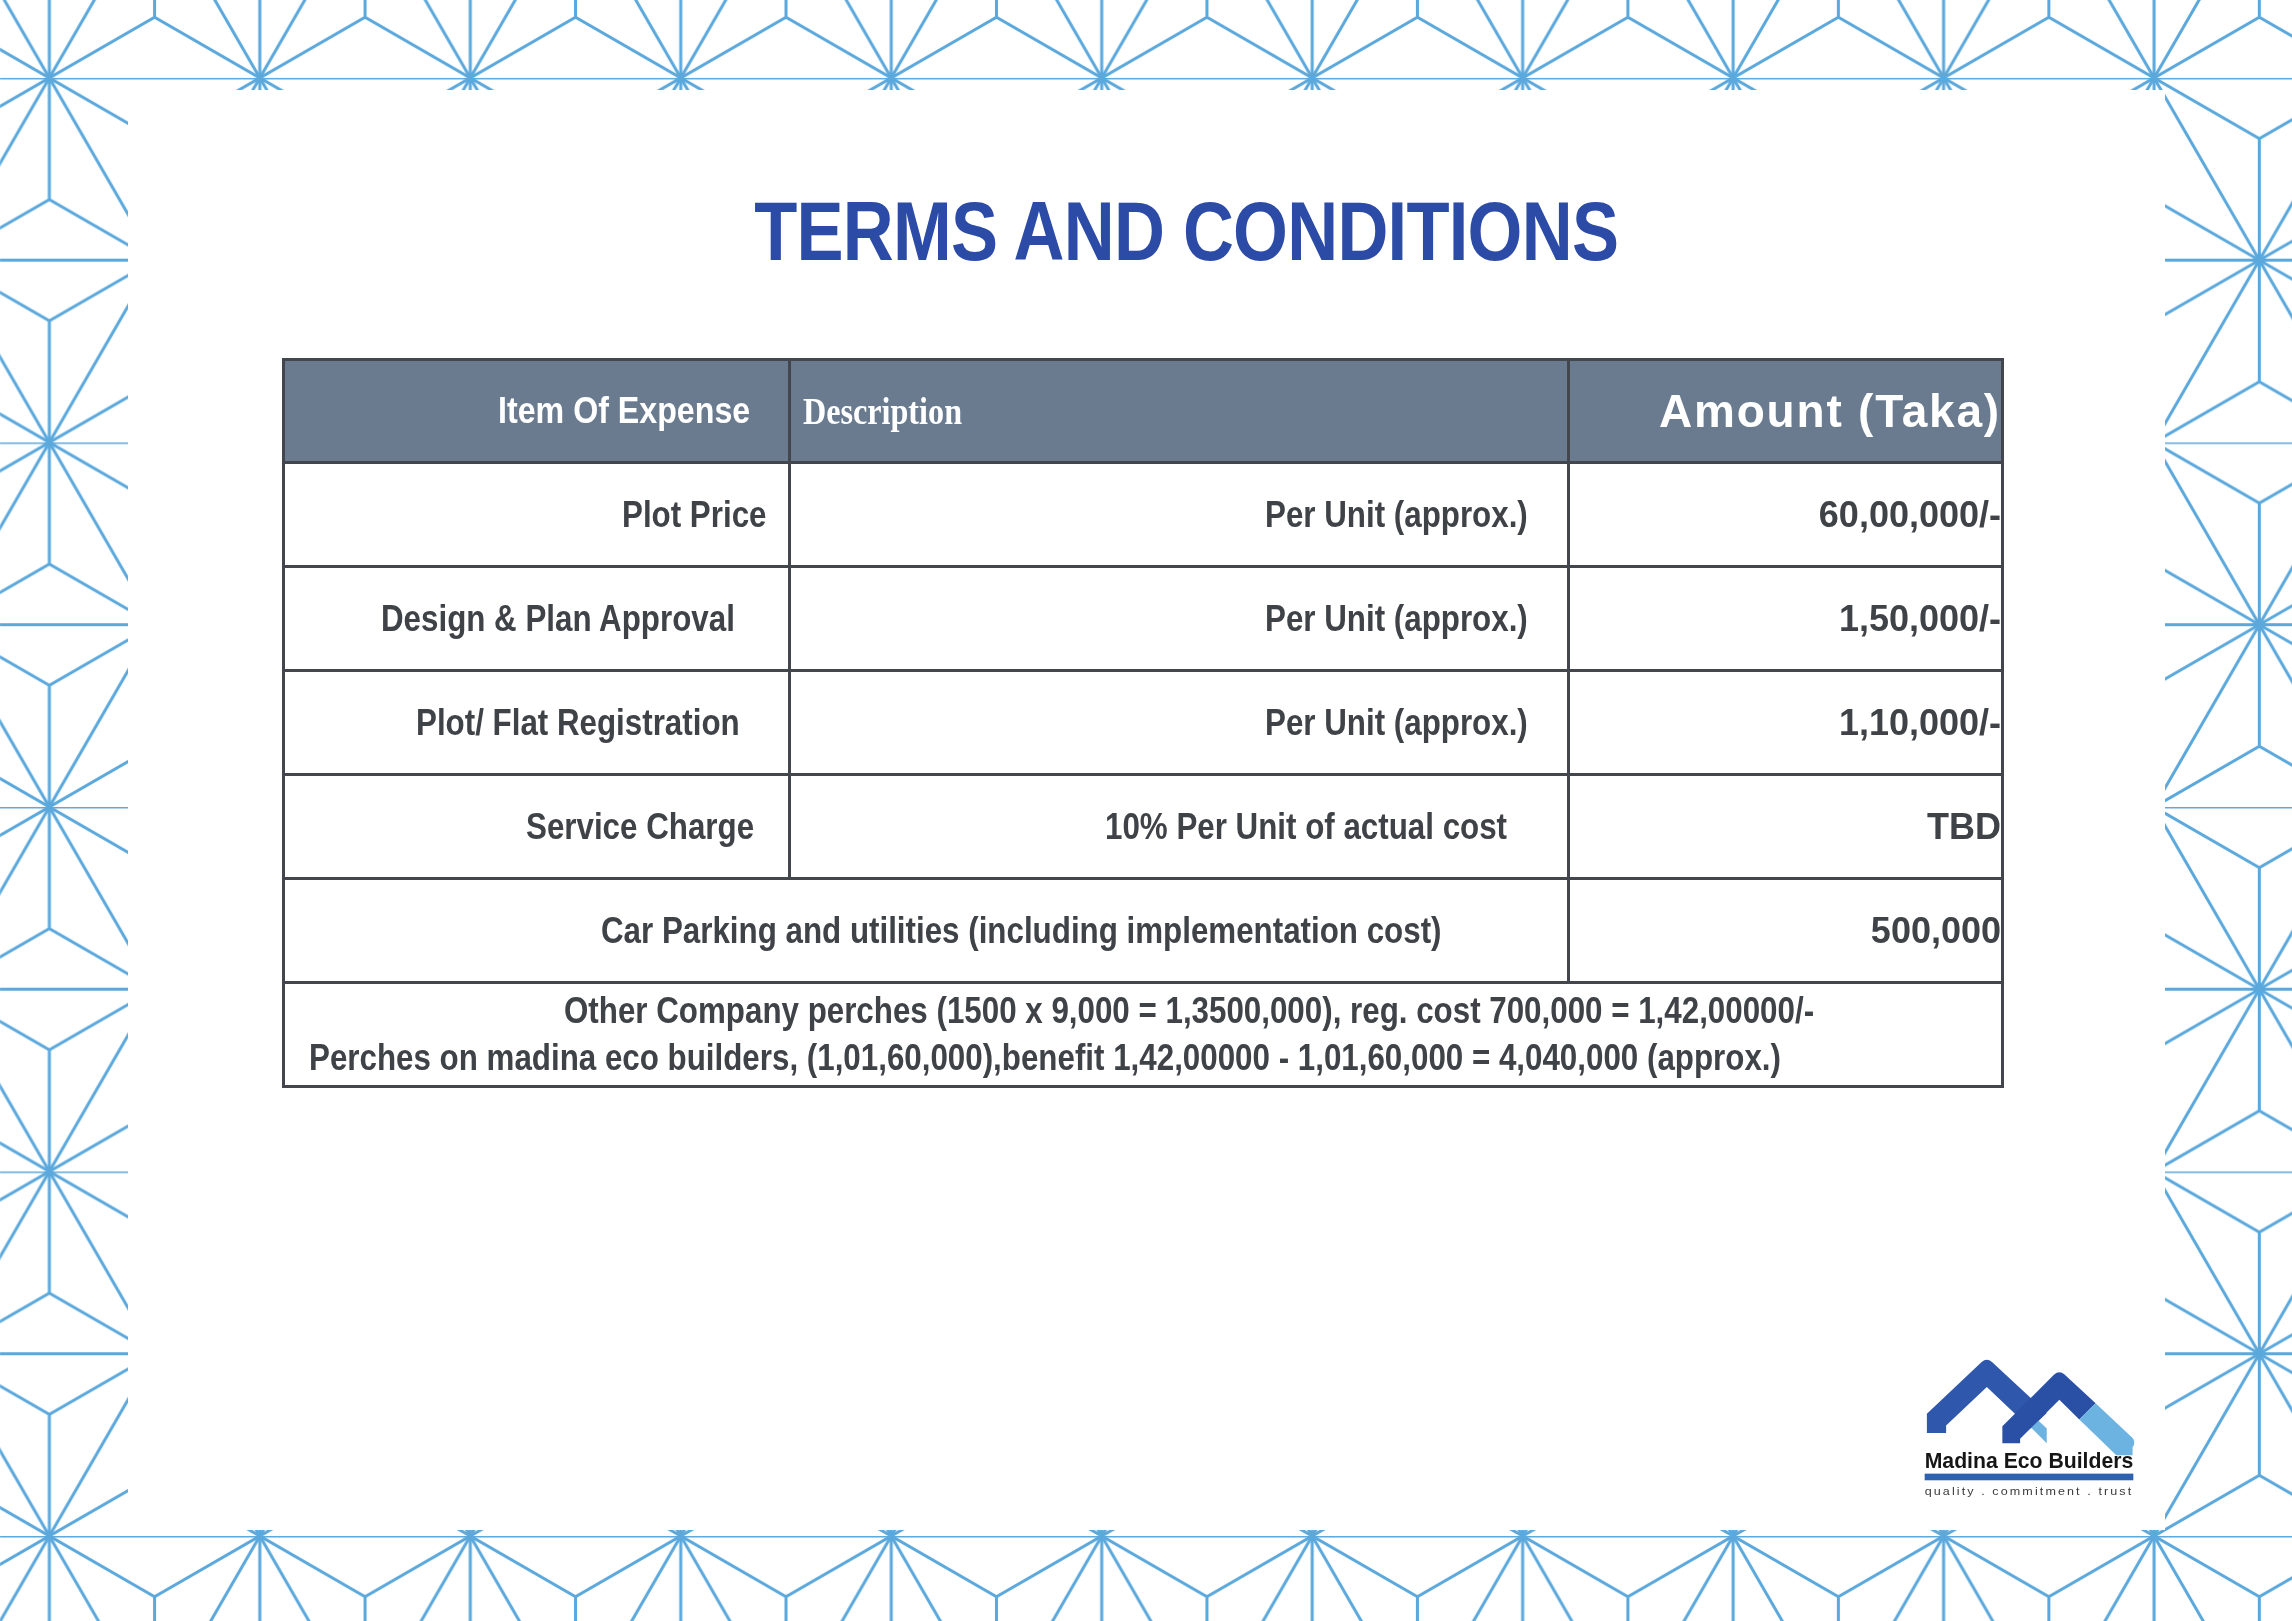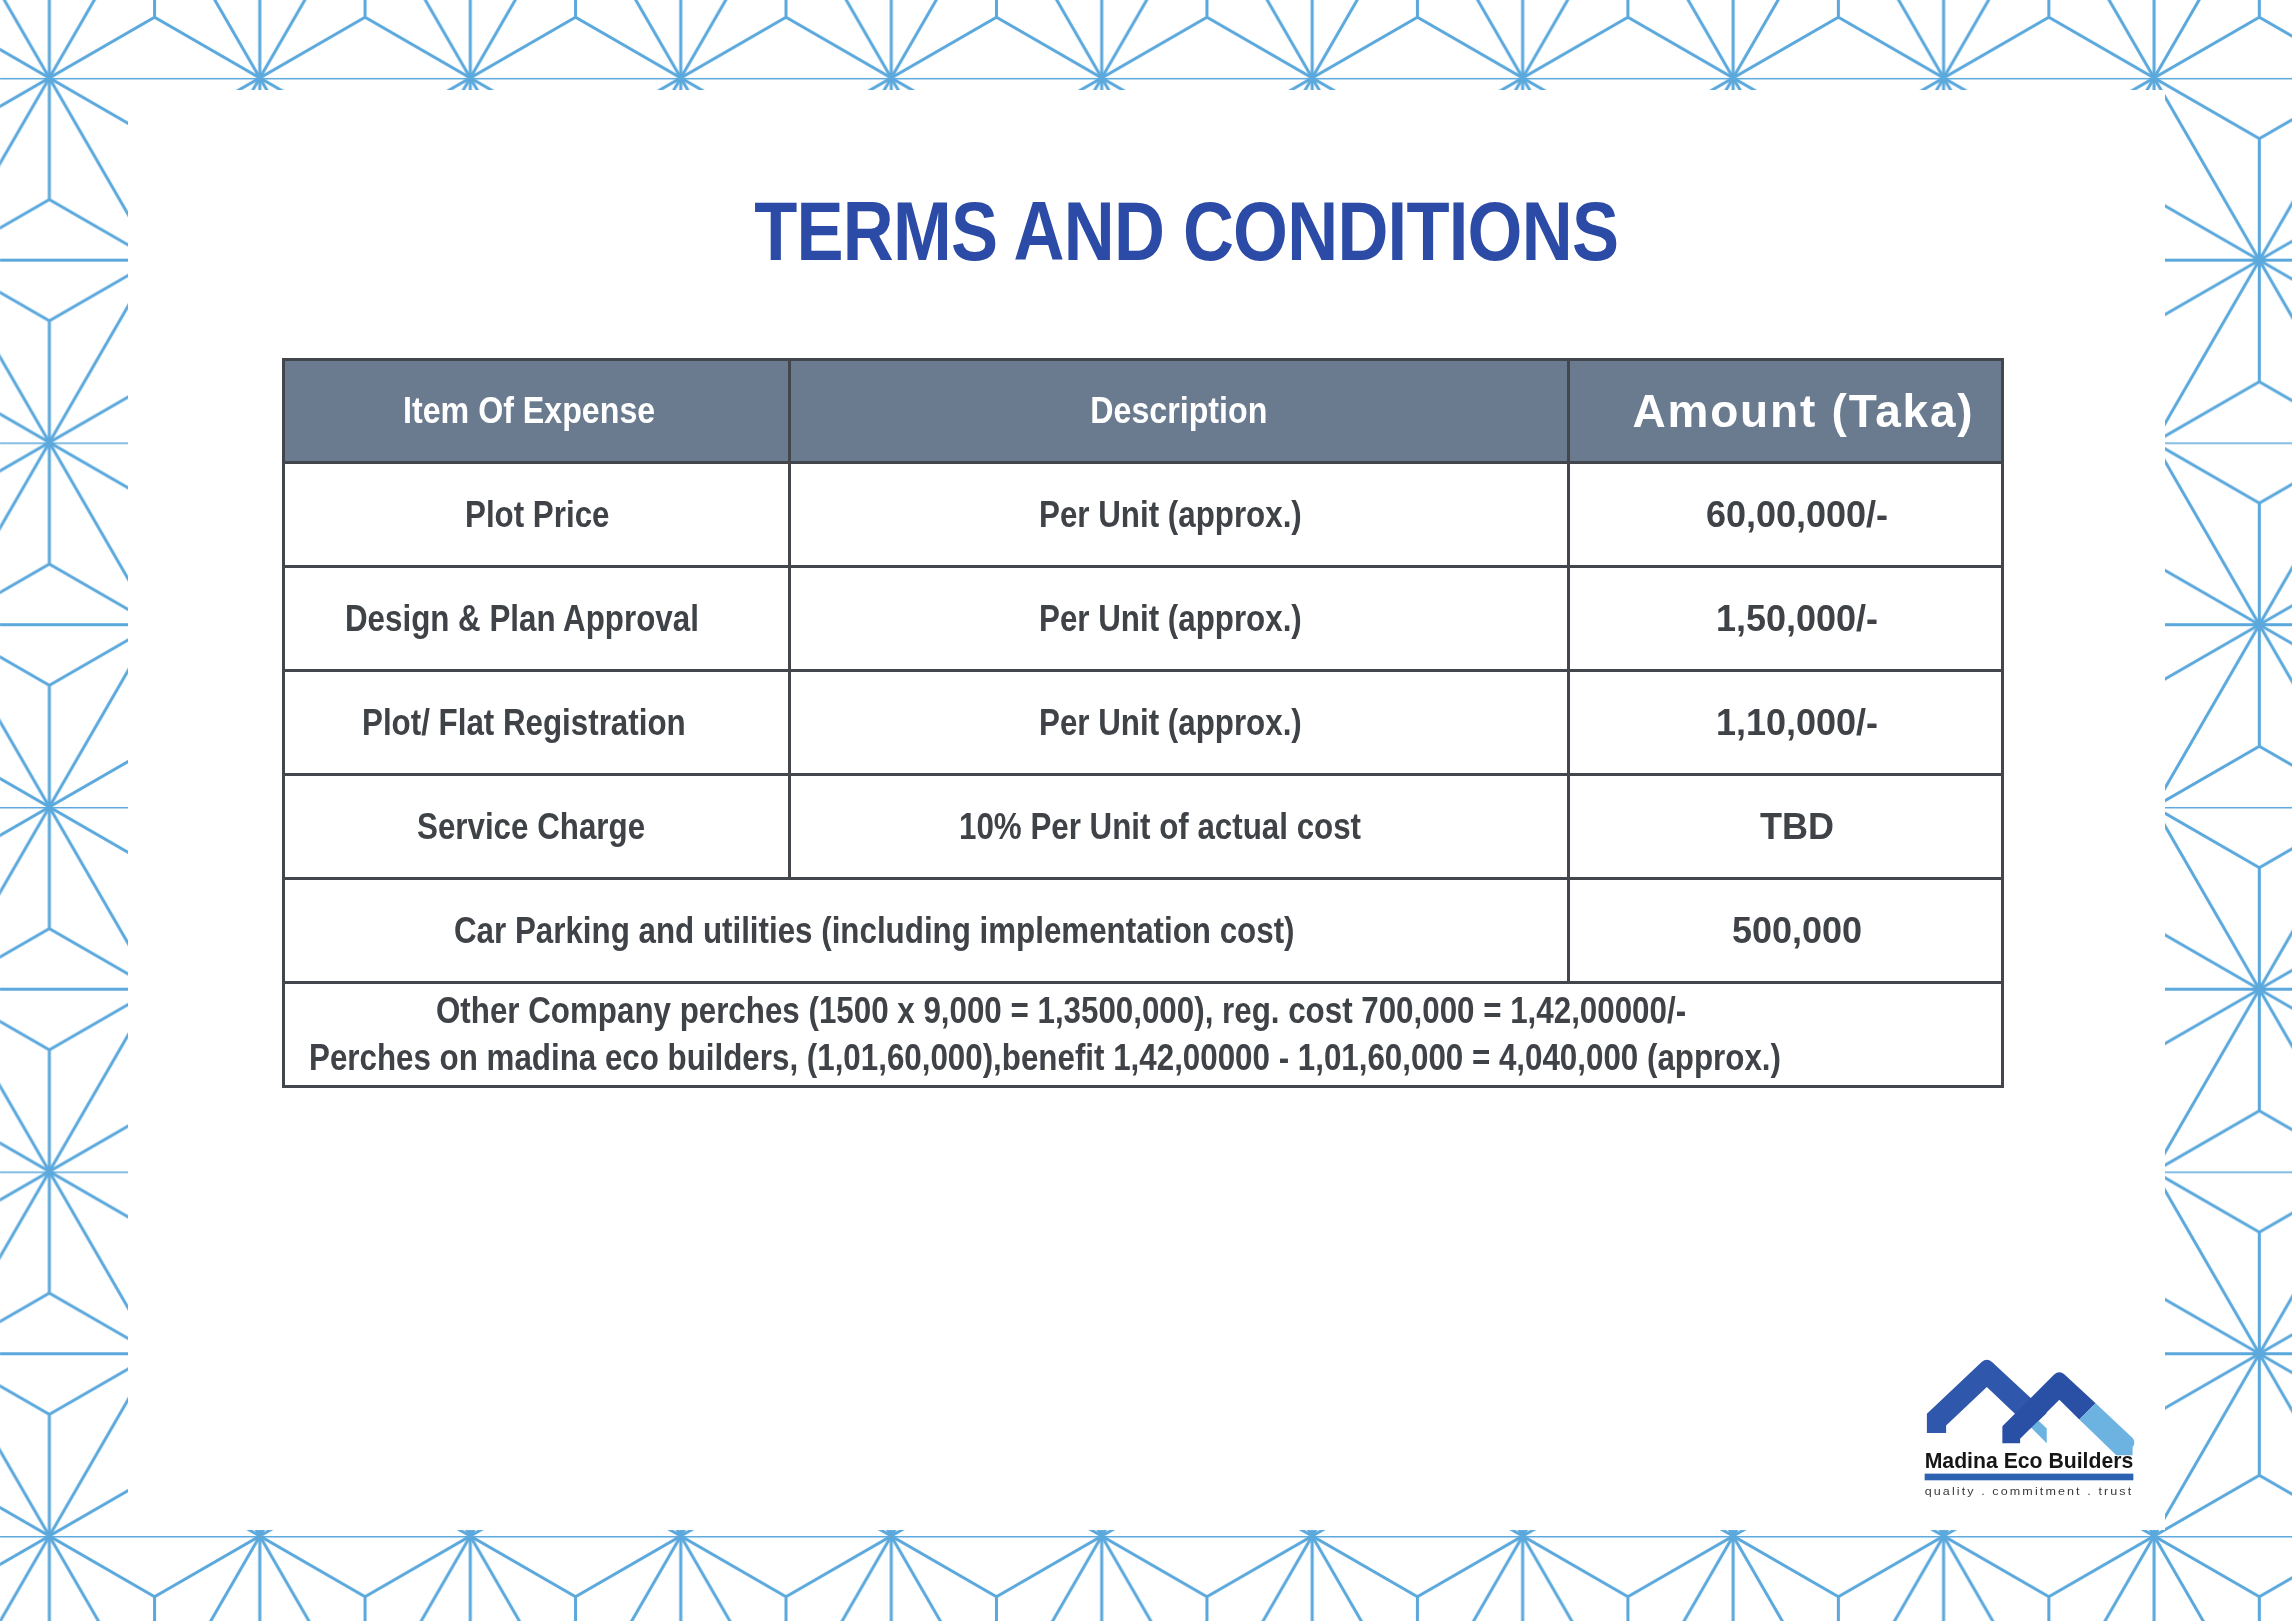--- a/index.html
+++ b/index.html
@@ -24,27 +24,27 @@
   table.tc{
     position:absolute;left:282px;top:358px;width:1720px;
     border-collapse:collapse;table-layout:fixed;
   }
   table.tc col.c1{width:506px}
   table.tc col.c2{width:779px}
   table.tc col.c3{width:434px}
   table.tc th, table.tc td{
     border:3.6px solid #43474d;
     color:#3f4347;font-size:36px;font-weight:bold;
-    padding:0 0 0 23px;vertical-align:middle;text-align:center;
+    padding:0 0 0 23px;vertical-align:middle;text-align:right;
     height:101px;overflow:hidden;white-space:nowrap;
   }
   table.tc th{
     background:#6a7b90;color:#ffffff;font-size:37px;height:100px;
   }
-  table.tc th.desc{text-align:center;padding:0;}
+  table.tc th.desc{text-align:left;padding:0;font-family:Liberation Serif, serif;}
   table.tc th.amt{letter-spacing:1.8px;font-size:46px;padding-left:36px;}
   td.desc{padding-left:115px;}
   td.amt{padding-left:36px;}
   td.note{height:102px;font-size:32px;line-height:1.3;padding-top:5.4px;vertical-align:top;}
   .cx{display:inline-block;transform:scaleX(.87);transform-origin:0 50%;}
   .cxc{display:inline-block;transform:scaleX(.87);transform-origin:50% 50%;}
   
   #logo{position:absolute;left:1918px;top:1354px;width:222px;height:149px;}
 </style>
 </head>

